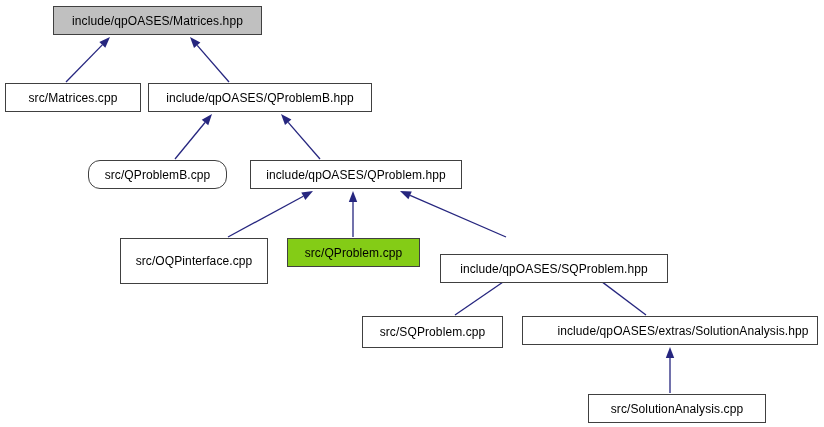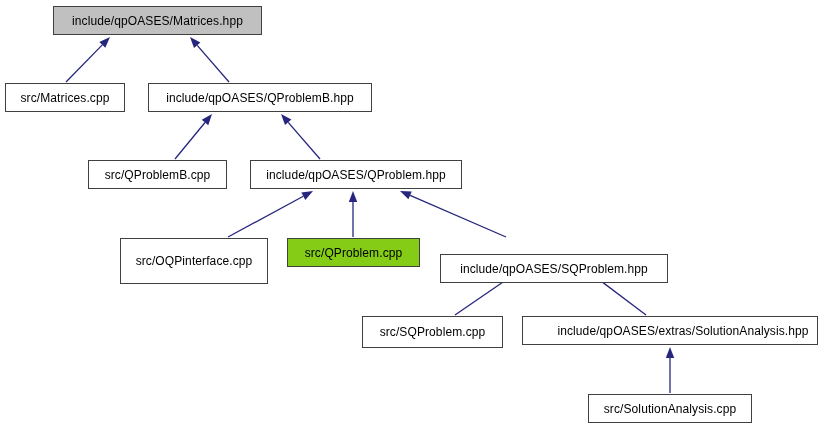--- a/index.html
+++ b/index.html
@@ -70,44 +70,44 @@
       <polygon points="522,269 515.3088187790406,278.68855478739124 510.55436415642447,271.7635882718416" fill="#26267f"></polygon>
       <line x1="646" y1="315" x2="593.7826924197617" y2="275.62301395588594" stroke="#26267f" stroke-width="1.3"></line>
       <polygon points="585,269 596.3114795665545,272.26962230470417 591.253905272969,278.9764056070677" fill="#26267f"></polygon>
       <line x1="670" y1="393" x2="670" y2="358" stroke="#26267f" stroke-width="1.3"></line>
       <polygon points="670,347 674.2,358 665.8,358" fill="#26267f"></polygon>
     </svg>
   <div id="node-layer">
       <div class="node root" style="left: 53px; top: 6px; width: 209px; height: 29px; border-color: rgb(64, 64, 64); background: rgb(192, 192, 192);">
         <span class="node-label" style="color: rgb(0, 0, 0);">include/qpOASES/Matrices.hpp</span>
       </div>
-      <div class="node" style="left: 5px; top: 83px; width: 120px; height: 29px; border-color: rgb(64, 64, 64); background: rgb(255, 255, 255);">
+      <div class="node" style="left: 5px; top: 83px; width: 136px; height: 29px; border-color: rgb(64, 64, 64); background: rgb(255, 255, 255);">
         <span class="node-label" style="color: rgb(0, 0, 0);">src/Matrices.cpp</span>
       </div>
       <div class="node" style="left: 148px; top: 83px; width: 224px; height: 29px; border-color: rgb(64, 64, 64); background: rgb(255, 255, 255);">
         <span class="node-label" style="color: rgb(0, 0, 0);">include/qpOASES/QProblemB.hpp</span>
       </div>
-      <div class="node" style="left: 88px; top: 160px; width: 139px; height: 29px; border-color: rgb(64, 64, 64); background: rgb(255, 255, 255);">
+      <div class="node" style="left: 88px; top: 160px; width: 139px; height: 29px; border-color: rgb(64, 64, 64); background: rgb(255, 255, 255); border-radius: 12px;">
         <span class="node-label" style="color: rgb(0, 0, 0);">src/QProblemB.cpp</span>
       </div>
       <div class="node" style="left: 250px; top: 160px; width: 212px; height: 29px; border-color: rgb(64, 64, 64); background: rgb(255, 255, 255);">
         <span class="node-label" style="color: rgb(0, 0, 0);">include/qpOASES/QProblem.hpp</span>
       </div>
       <div class="node" style="left: 120px; top: 238px; width: 148px; height: 46px; border-color: rgb(64, 64, 64); background: rgb(255, 255, 255);">
         <span class="node-label" style="color: rgb(0, 0, 0);">src/OQPinterface.cpp</span>
       </div>
       <div class="node" style="left: 287px; top: 238px; width: 133px; height: 29px; border-color: rgb(64, 64, 64); background: #84cc16;">
         <span class="node-label" style="color: rgb(0, 0, 0);">src/QProblem.cpp</span>
       </div>
       <div class="node" style="left: 440px; top: 238px; width: 228px; height: 29px; border-color: rgb(64, 64, 64); background: rgb(255, 255, 255); margin-top: 16px;">
         <span class="node-label" style="color: rgb(0, 0, 0);">include/qpOASES/SQProblem.hpp</span>
       </div>
       <div class="node" style="left: 362px; top: 316px; width: 141px; height: 32px; border-color: rgb(64, 64, 64); background: rgb(255, 255, 255);">
         <span class="node-label" style="color: rgb(0, 0, 0);">src/SQProblem.cpp</span>
       </div>
       <div class="node" style="left: 522px; top: 316px; width: 296px; height: 29px; border-color: rgb(64, 64, 64); background: rgb(255, 255, 255); padding-left: 26px;">
         <span class="node-label" style="color: rgb(0, 0, 0);">include/qpOASES/extras/SolutionAnalysis.hpp</span>
       </div>
-      <div class="node" style="left: 588px; top: 394px; width: 164px; height: 29px; border-color: rgb(64, 64, 64); background: rgb(255, 255, 255);">
+      <div class="node" style="left: 588px; top: 394px; width: 178px; height: 29px; border-color: rgb(64, 64, 64); background: rgb(255, 255, 255);">
         <span class="node-label" style="color: rgb(0, 0, 0);">src/SolutionAnalysis.cpp</span>
       </div>
     </div>
 </div>
 
 </body></html>

